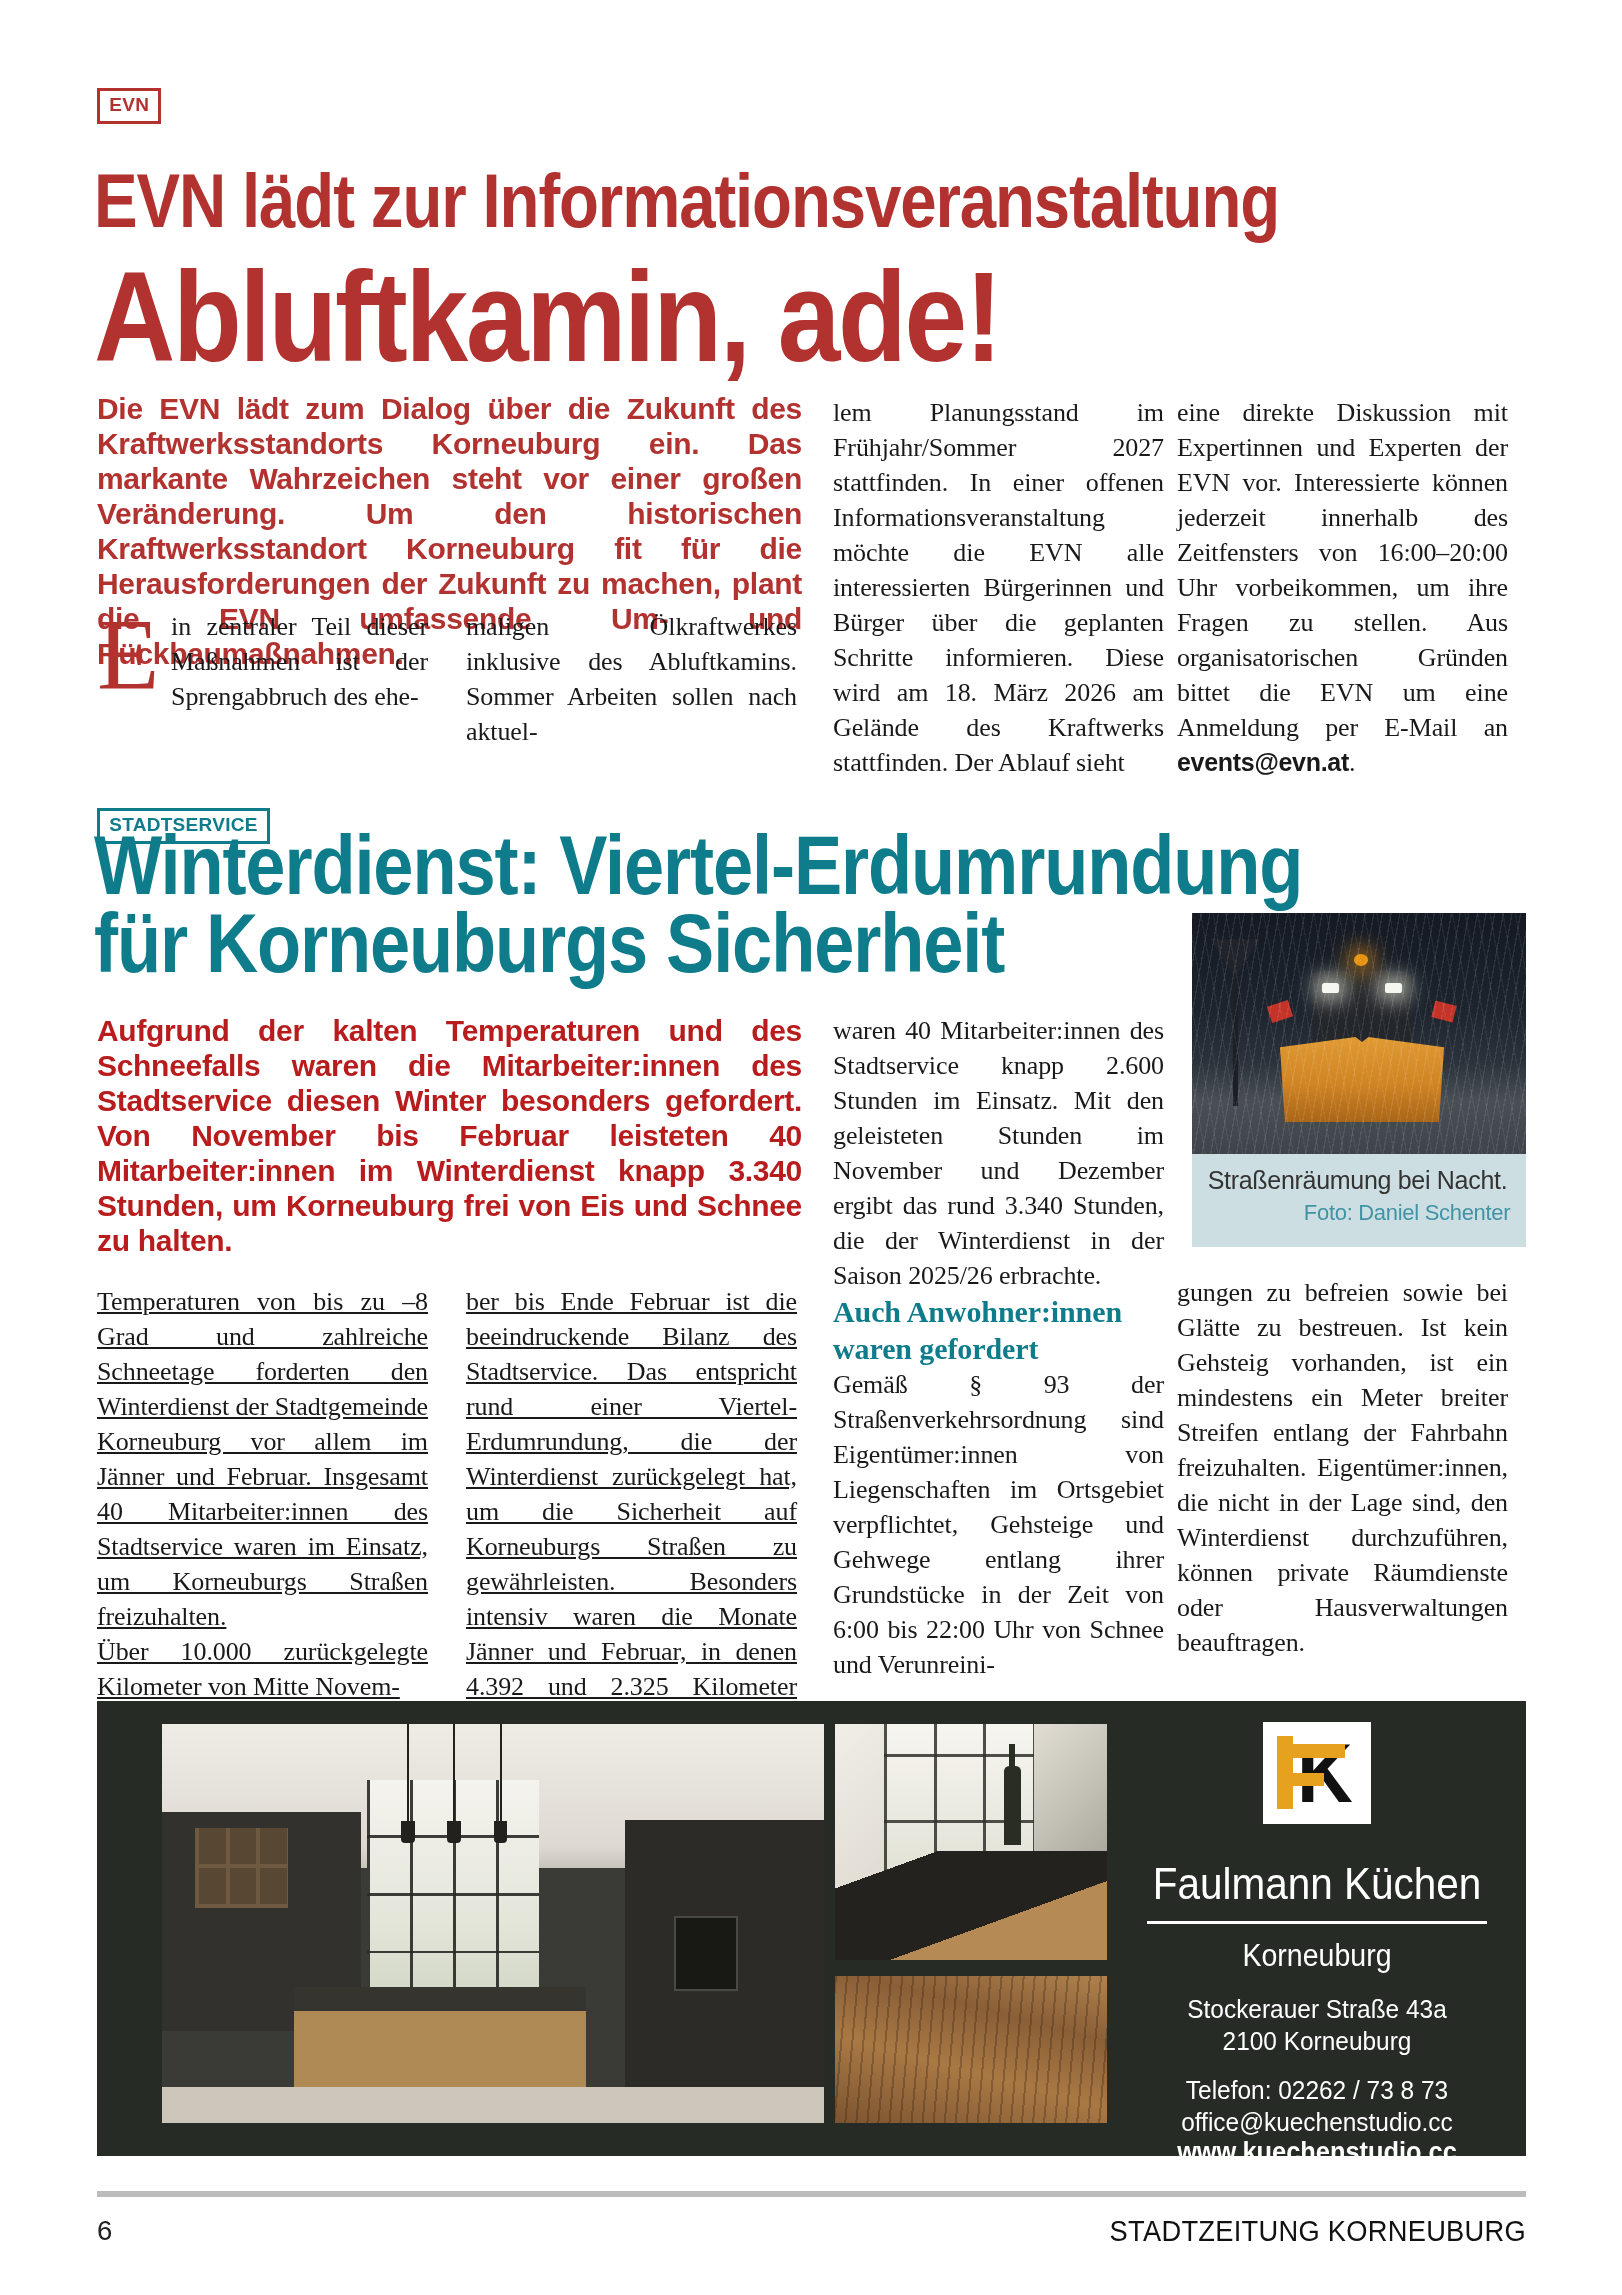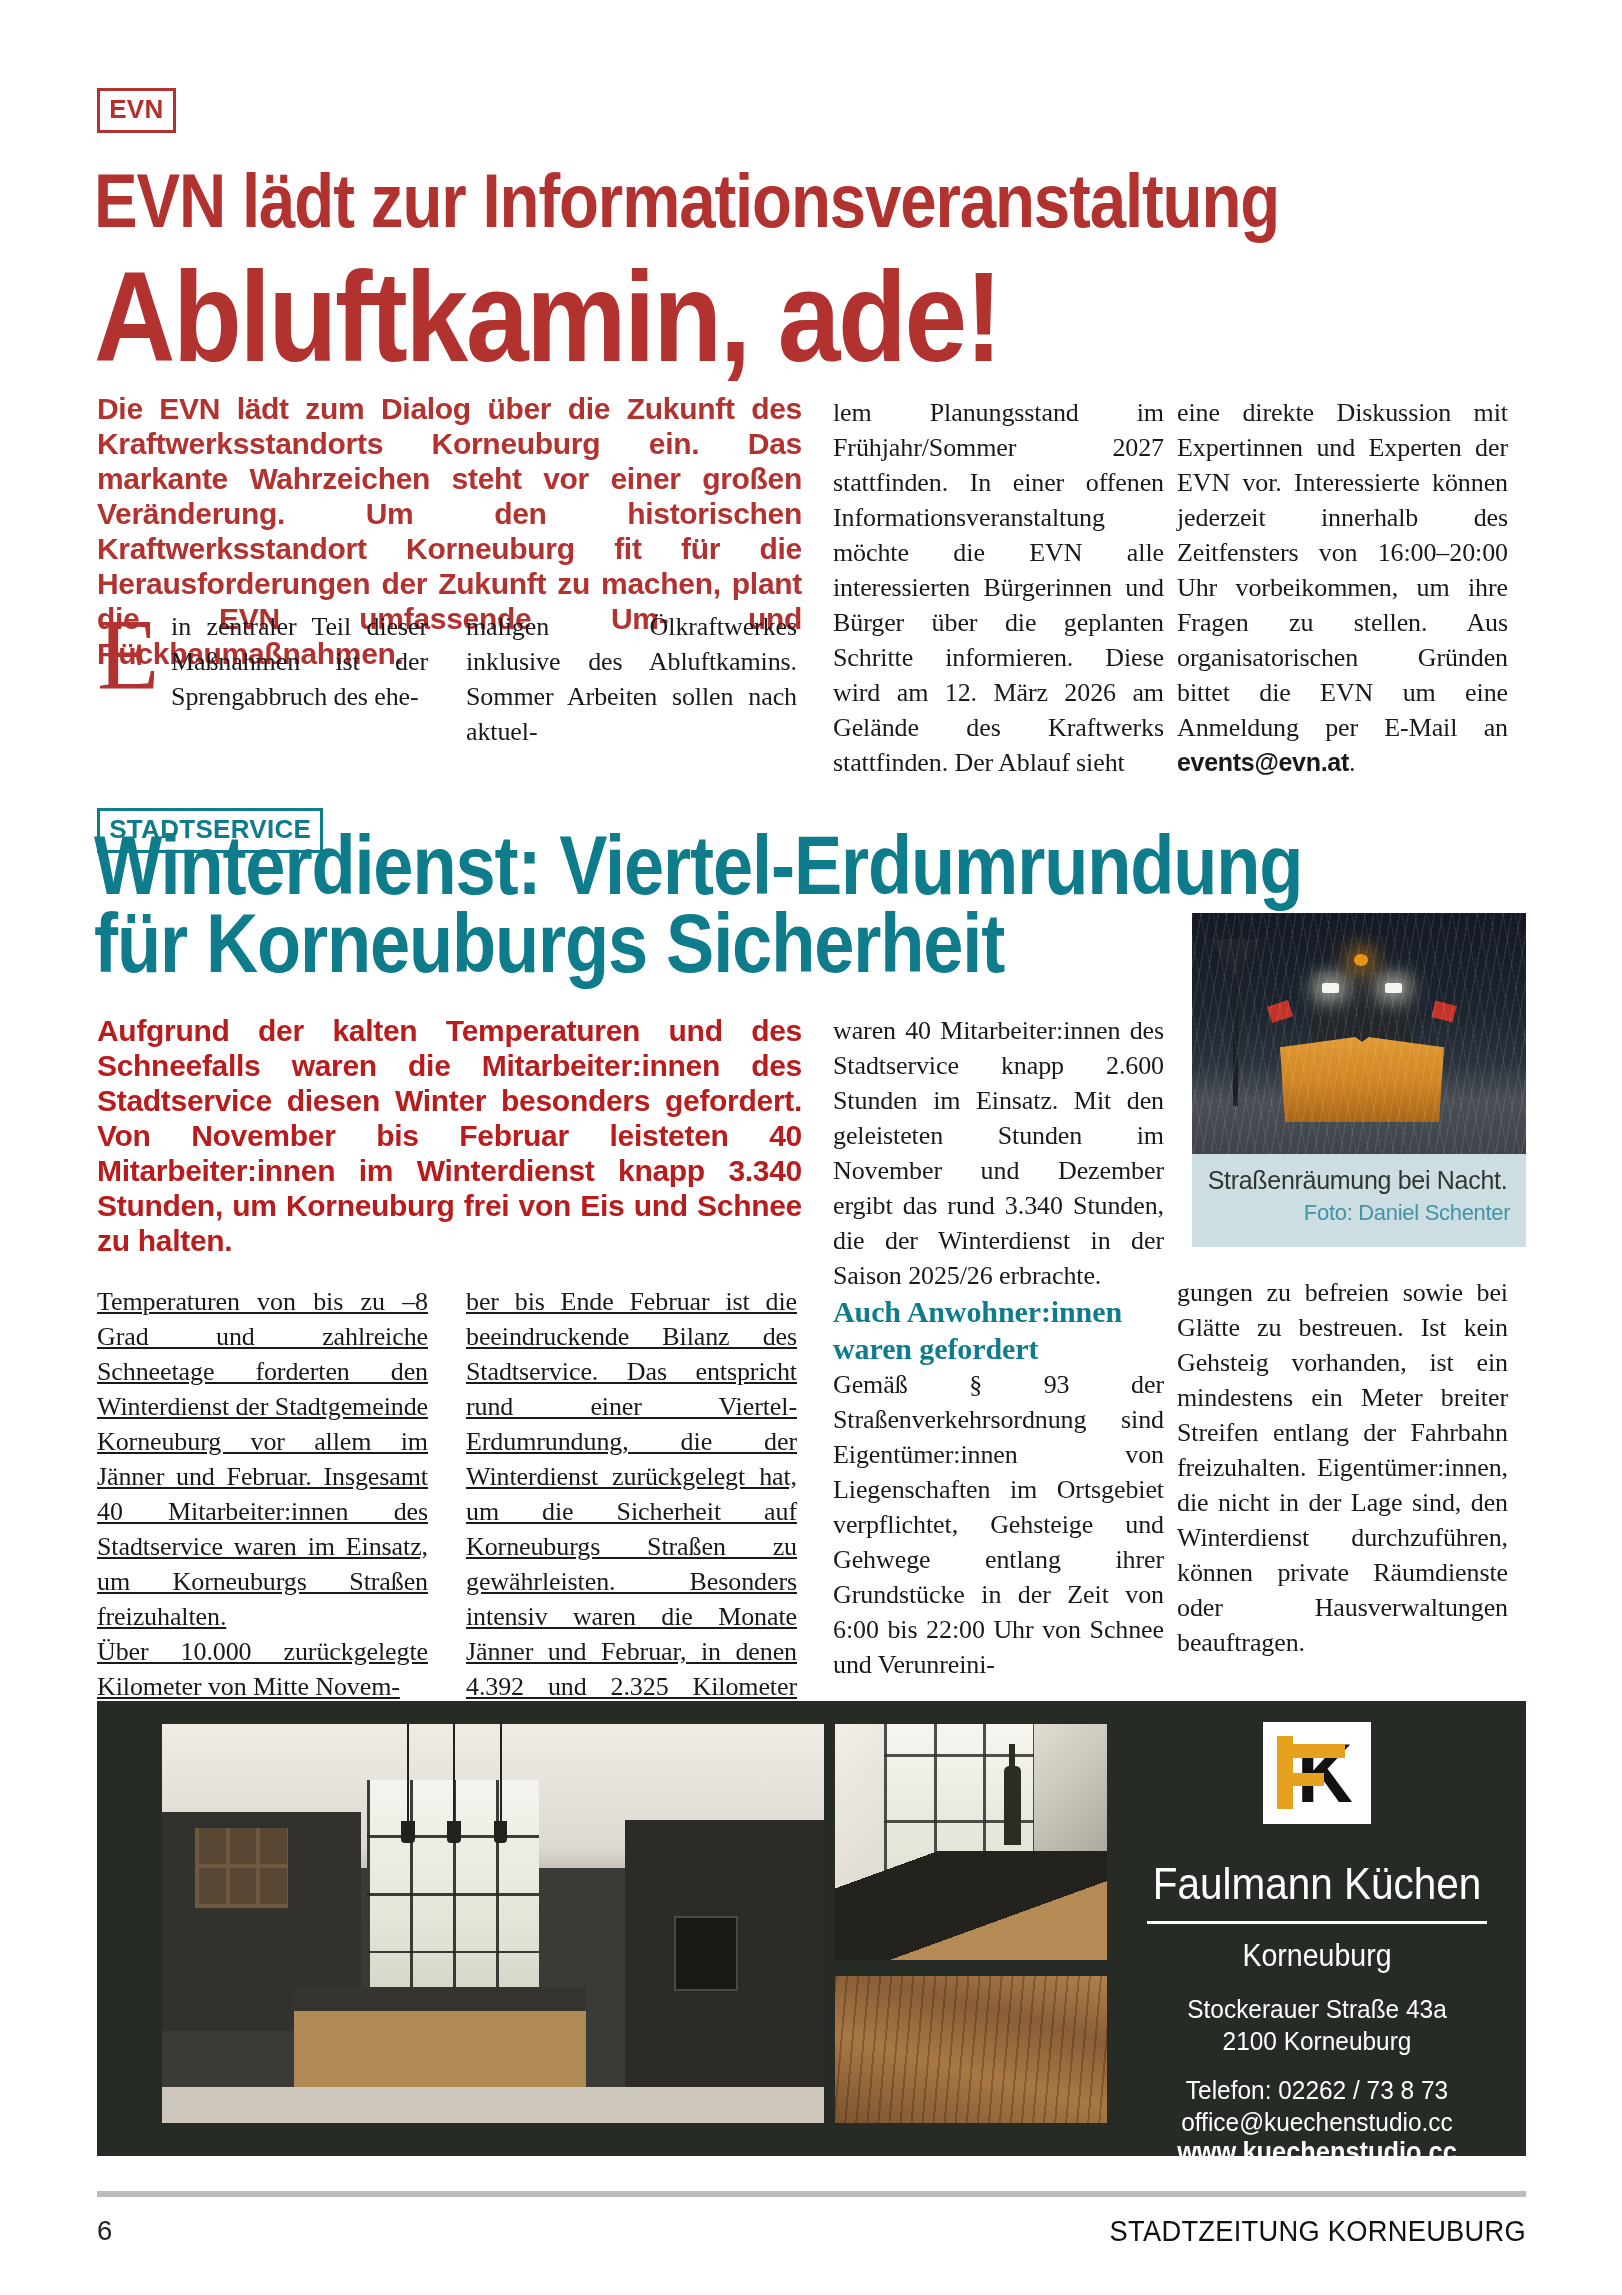--- a/index.html
+++ b/index.html
@@ -7,21 +7,21 @@
         font-family:"Liberation Serif", serif;color:#191919;}
 
   
   .abs{position:absolute;}
   .sans{font-family:"Liberation Sans", sans-serif;}
   .serifcol{font-size:26px;line-height:35px;text-align:justify;letter-spacing:-0.1px;}
   .serifcol p{margin:0;}
 
   
   .badge{box-sizing:border-box;border:3.9px solid #b23230;color:#b23230;
-         font-family:"Liberation Sans", sans-serif;font-weight:bold;font-size:26px;
+         font-family:"Liberation Sans", sans-serif;font-weight:bold;font-size:19px;
          padding:3.3px 9.2px 4.6px 9.2px;letter-spacing:0.3px;white-space:nowrap;display:inline-block;}
   .badge-evn{left:97px;top:88px;}
   .kicker{left:94px;top:157px;color:#b23230;font-weight:bold;font-size:76px;
           letter-spacing:-1.3px;white-space:nowrap;transform:scaleX(0.86);transform-origin:left top;}
   .headline-evn{left:94px;top:243px;color:#b23230;font-weight:bold;font-size:128px;
           letter-spacing:-2.6px;white-space:nowrap;transform:scaleX(0.88);transform-origin:left top;}
   .lead{width:705px;color:#b23230;font-weight:bold;font-size:30px;line-height:35px;
         text-align:justify;letter-spacing:-0.3px;}
   .lead-evn{left:97px;top:391px;}
   .col{width:331px;}
@@ -153,21 +153,21 @@
 
   <div class="abs col c1 evn-row1 serifcol">
     <p><span class="dropcap">E</span><span>in zentraler Teil dieser Maßnahmen ist der Sprengabbruch des ehe-</span></p>
   </div>
 
   <div class="abs col c2 evn-row1 serifcol">
     <p>maligen Ölkraftwerkes inklusive des Abluftkamins. Sommer Arbeiten sollen nach aktuel-</p>
   </div>
 
   <div class="abs col c3 evn-row2 serifcol">
-    <p>lem Planungsstand im Frühjahr/Sommer 2027 stattfinden. In einer offenen Informationsveranstaltung möchte die EVN alle interessierten Bürgerinnen und Bürger über die geplanten Schritte informieren. Diese wird am 12. März 2026 am Gelände des Kraftwerks stattfinden. Der Ablauf sieht</p>
+    <p>lem Planungsstand im Frühjahr/Sommer 2027 stattfinden. In einer offenen Informationsveranstaltung möchte die EVN alle interessierten Bürgerinnen und Bürger über die geplanten Schritte informieren. Diese wird am 18. März 2026 am Gelände des Kraftwerks stattfinden. Der Ablauf sieht</p>
   </div>
 
   <div class="abs col c4 evn-row2 serifcol">
     <p><span>eine direkte Diskussion mit Expertinnen und Experten der EVN vor. Interessierte können jederzeit innerhalb des Zeitfensters von 16:00–20:00 Uhr vorbeikommen, um ihre Fragen zu stellen. Aus organisatorischen Gründen bittet die EVN um eine Anmeldung per E-Mail an </span><span class="email-bold">events@evn.at</span><span>.</span></p>
   </div>
 
   <div class="abs badge badge-teal badge-winter sans">STADTSERVICE</div>
 
   <div class="abs headline-w1 sans">Winterdienst: Viertel-Erdumrundung</div>
   <div class="abs headline-w2 sans">für Korneuburgs Sicherheit</div>

